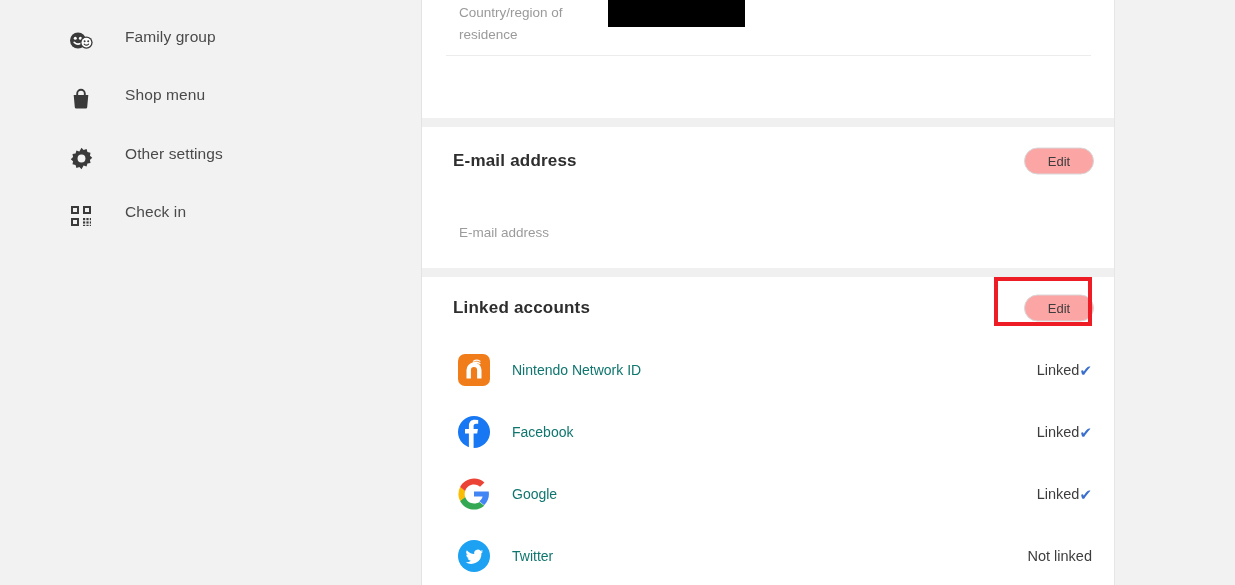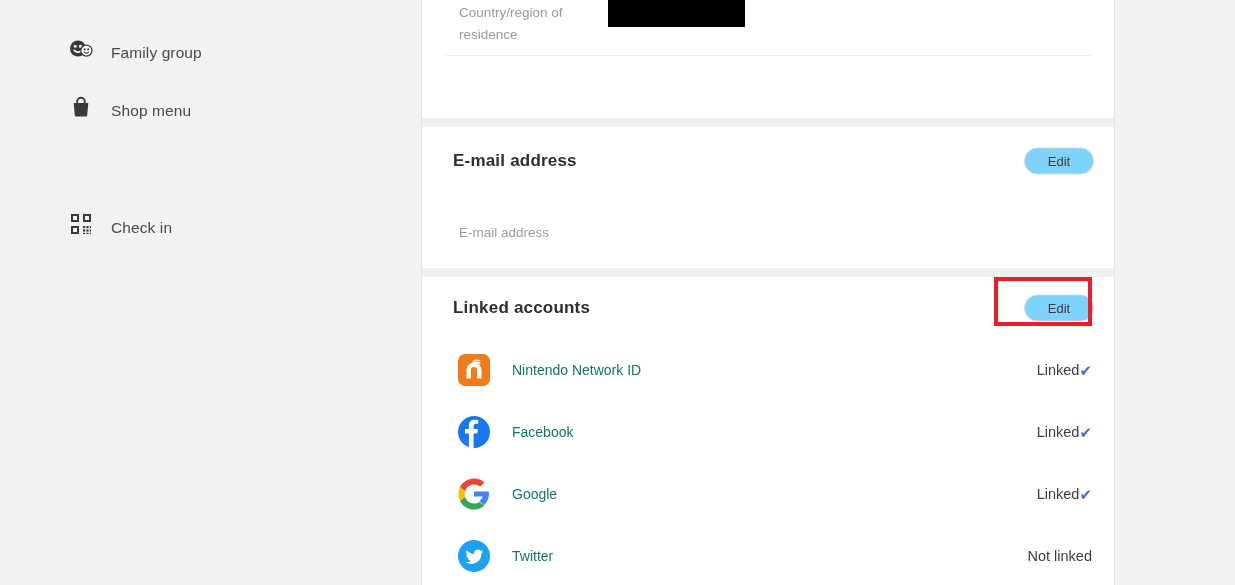--- a/index.html
+++ b/index.html
@@ -23,22 +23,22 @@
     height: 585px;
     background: #f2f2f2;
     border-right: 1px solid #e3e3e3;
     box-sizing: border-box;
   }
   .nav-item {
     position: absolute;
     left: 68px;
     height: 34px;
     display: flex;
-    align-items: flex-end;
-    gap: 17px;
+    align-items: flex-start;
+    gap: 31px;
     cursor: pointer;
   }
   .nav-ico {
     width: 26px;
     height: 26px;
     flex: 0 0 26px;
     display: flex;
     align-items: center;
     justify-content: center;
     color: #3a3a3a;
@@ -125,21 +125,21 @@
   }
   .edit-btn {
     position: absolute;
     right: 20px;
     top: 50%;
     transform: translateY(-50%);
     width: 70px;
     height: 27px;
     border: 1px solid #d8d8d8;
     border-radius: 14px;
-    background: #7dd3fc;
+    background: #fca5a5;
     color: #3d3d3d;
     font-size: 13px;
     font-family: "Liberation Sans", sans-serif;
     display: flex;
     align-items: center;
     justify-content: center;
     cursor: pointer;
     padding: 0;
   }
   .highlight-box {
@@ -234,20 +234,29 @@
   <div class="nav-item" style="top:86px">
     <span class="nav-ico">
       <svg width="22" height="22" viewBox="0 0 22 22">
         <path d="M7.2 7V5.6a3.8 3.8 0 0 1 7.6 0V7" stroke="#3a3a3a" stroke-width="1.9" fill="none" stroke-linecap="round"></path>
         <path d="M3.7 7h14.6l-1.1 12.2a1.4 1.4 0 0 1-1.4 1.3H6.2a1.4 1.4 0 0 1-1.4-1.3z" fill="#3a3a3a"></path>
       </svg>
     </span>
     <span class="nav-label">Shop menu</span>
   </div>
 
+  <div class="nav-item" style="top:145px">
+    <span class="nav-ico">
+      <svg width="23" height="23" viewBox="0 0 24 24">
+        <path fill="#3a3a3a" d="M12 0.8l2.2 2.4 3.1-1 0.9 3.1 3.2 0.6-0.6 3.2 2.4 2.2-2.4 2.2 0.6 3.2-3.2 0.6-0.9 3.1-3.1-1L12 23.2l-2.2-2.4-3.1 1-0.9-3.1-3.2-0.6 0.6-3.2L0.8 12.7l2.4-2.2-0.6-3.2 3.2-0.6 0.9-3.1 3.1 1z"></path>
+        <circle cx="12" cy="12" r="4.1" fill="#f2f2f2"></circle>
+      </svg>
+    </span>
+    <span class="nav-label">Other settings</span>
+  </div>
 
   <div class="nav-item" style="top:203px">
     <span class="nav-ico">
       <svg width="22" height="22" viewBox="0 0 22 22">
         <g fill="#3a3a3a">
           <path d="M1 1h8v8H1zM3 3v4h4V3z"></path>
           <path d="M13 1h8v8h-8zM15 3v4h4V3z"></path>
           <path d="M1 13h8v8H1zM3 15v4h4v-4z"></path>
           <rect x="13" y="13" width="2.2" height="2.2"></rect>
           <rect x="16.4" y="13" width="2.2" height="2.2"></rect>

